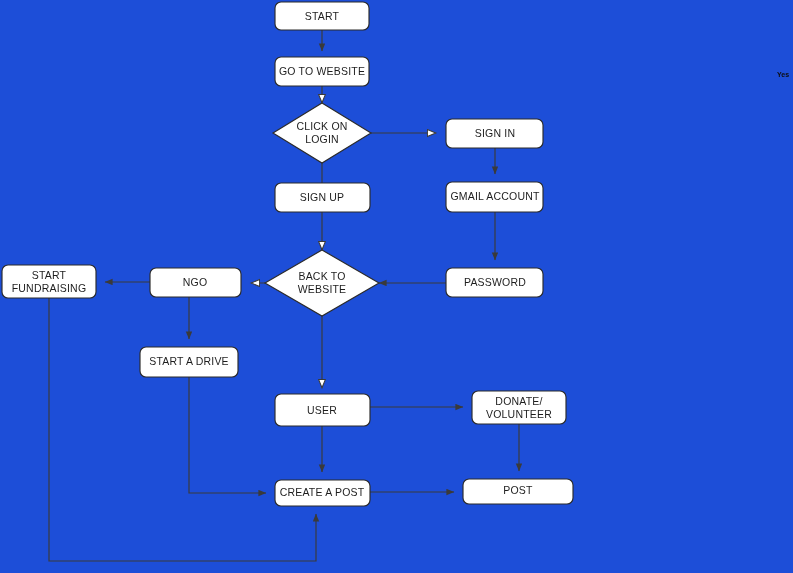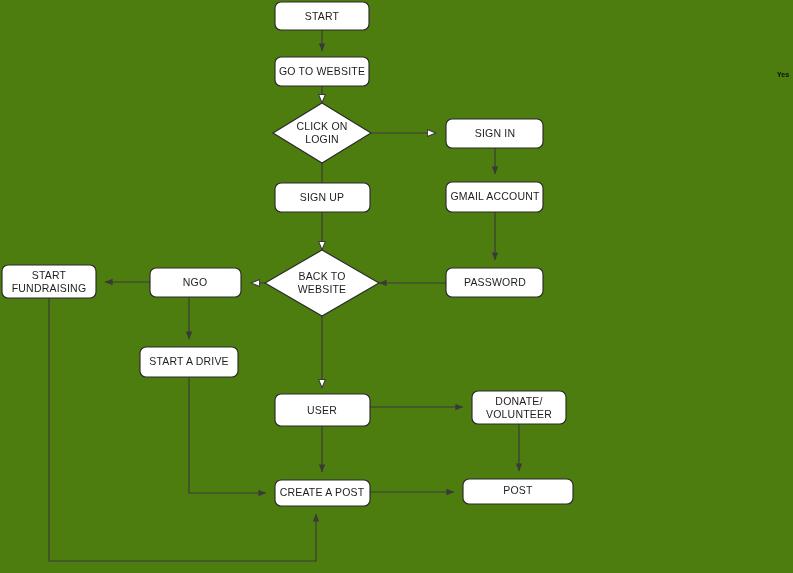--- a/index.html
+++ b/index.html
@@ -1,18 +1,18 @@
 <!DOCTYPE html>
 <html><head>
 <meta charset="utf-8">
 <style>
   html,body{margin:0;padding:0;background:#ffffff;}
   body{width:793px;height:573px;overflow:hidden;
        font-family:"Liberation Sans","DejaVu Sans",sans-serif;}
-  #canvas{position:relative;width:793px;height:573px;background:#4d7c0f;}
+  #canvas{position:relative;width:793px;height:573px;background:#1d4ed8;}
   svg#flow{position:absolute;left:0;top:0;width:793px;height:573px;}
   .nodeText{
     font-family:"Liberation Sans","DejaVu Sans",sans-serif;
     font-size:10.5px;
     fill:#1d1d1d;
     text-anchor:middle;
     dominant-baseline:middle;
     letter-spacing:0.2px;
     user-select:none;
   }

